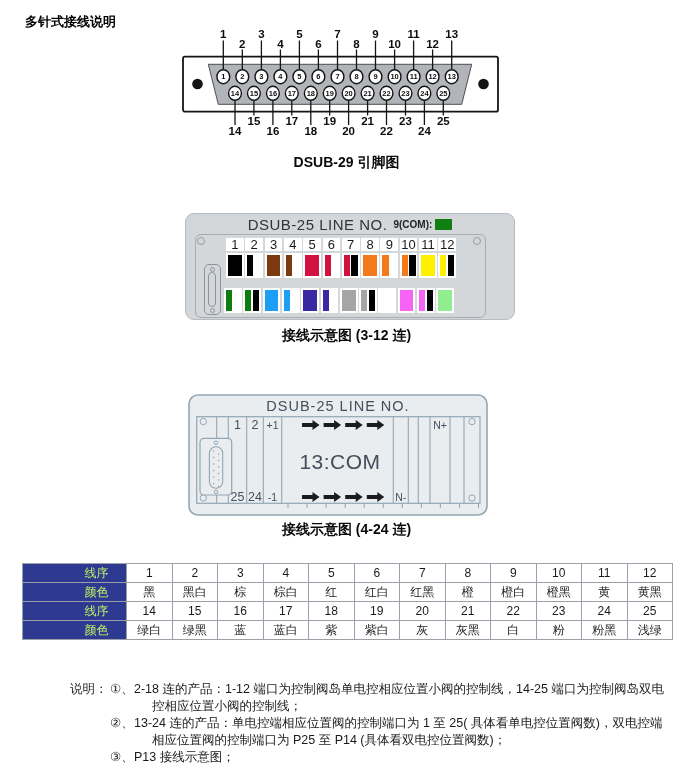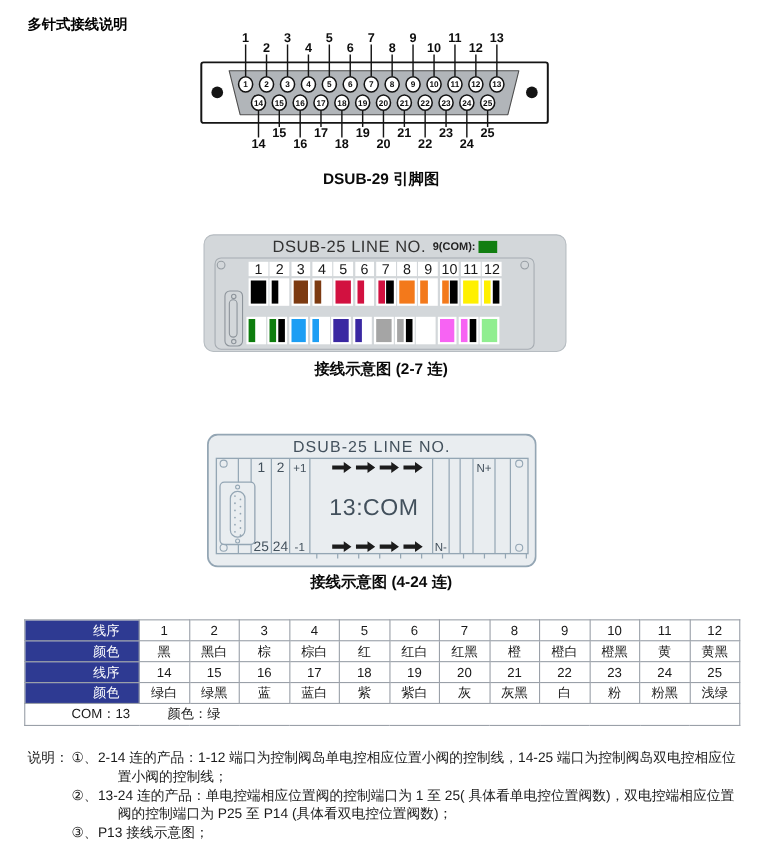--- a/index.html
+++ b/index.html
@@ -47,28 +47,28 @@
   .t15 { font-size:14.5px; fill:#42505c; text-anchor:middle; letter-spacing:1px; }
   .t13 { font-size:12.5px; fill:#42505c; text-anchor:middle; }
   .t11 { font-size:10.5px; fill:#42505c; text-anchor:middle; }
   .t21 { font-size:21px; fill:#42505c; text-anchor:middle; letter-spacing:0.5px; }
 
   
   .wire-table { position:absolute; left:22px; top:563px; width:650px;
                 border-collapse:collapse; table-layout:fixed; border:1.5px solid #4d525a; }
   .wire-table td { border:1px solid #9aa0a8; height:19px; text-align:center;
                    font-size:12px; padding:0; color:#1a1a1a; background:#fff; }
-  .wire-table td.hc { background:#2e3a92; color:#ffffff;padding-left:44px; }
+  .wire-table td.hc { background:#2e3a92; color:#bef264;padding-left:44px; }
   .wire-table td.fc { text-align:left; height:20px; }
   .f-com { margin-left:42px; } .f-col { margin-left:34px; }
 
   
   .notes { position:absolute; left:25px; top:681px; width:648px; display:flex;
            font-size:12.5px; line-height:17px; color:#1a1a1a; }
-  .notes-label { flex:none; width:40px; }
+  .notes-label { flex:none; width:40px;margin-left:45px; }
   .notes-items { flex:1; }
   .note-item { display:flex; }
   .note-marker { flex:none; width:24px; }
   .note-text { flex:1; padding-left:18px; text-indent:-18px; }
 </style>
 </head>
 <body>
 
 <div class="doc-title">多针式接线说明</div>
 
@@ -285,21 +285,21 @@
       <div class="wcol-num" style="left: 252.3px; width: 17.8px;">12</div>
       <div class="wcell" style="left: 252.3px; top: 38.7px; width: 17.8px;">
         <span class="bar" style="background: rgb(255, 240, 0);"></span>
         <span class="bar" style="background: rgb(0, 0, 0);"></span>
       </div>
       <div class="wcell" style="left: 250.3px; top: 73.7px; width: 17.8px;">
         <span class="bar" style="background: rgb(144, 238, 144);"></span>
       </div>
     </div>
 </div>
-<div class="caption cap2">接线示意图 (2-7 连)</div>
+<div class="caption cap2">接线示意图 (3-12 连)</div>
 
 <div class="w1324" id="wiring1324"><svg width="300" height="122" viewBox="0 0 300 122">
       <rect x="1" y="1" width="298" height="120" rx="9" fill="#e9edf0" stroke="#94a6b4" stroke-width="1.6"></rect>
       <text x="150" y="16.5" class="t15">DSUB-25 LINE NO.</text>
       <rect x="8.7" y="22.7" width="283.3" height="86.6" fill="none" stroke="#94a6b4" stroke-width="1.2"></rect>
       <line x1="28.7" y1="22.7" x2="28.7" y2="109.3" stroke="#94a6b4" stroke-width="1.1"></line>
       <line x1="40.3" y1="22.7" x2="40.3" y2="109.3" stroke="#94a6b4" stroke-width="1.1"></line>
       <line x1="58.7" y1="22.7" x2="58.7" y2="109.3" stroke="#94a6b4" stroke-width="1.1"></line>
       <line x1="75.3" y1="22.7" x2="75.3" y2="109.3" stroke="#94a6b4" stroke-width="1.1"></line>
       <line x1="93.7" y1="22.7" x2="93.7" y2="109.3" stroke="#94a6b4" stroke-width="1.1"></line>
@@ -430,32 +430,29 @@
         <td>蓝白</td>
         <td>紫</td>
         <td>紫白</td>
         <td>灰</td>
         <td>灰黑</td>
         <td>白</td>
         <td>粉</td>
         <td>粉黑</td>
         <td>浅绿</td>
       </tr>
-      <tr>
-        <td colspan="13" class="fc"><span class="f-com">COM：13</span><span class="f-col">颜色：绿</span></td>
-      </tr>
     </tbody>
   </table>
 
 <div class="notes">
   <div class="notes-label">说明：</div>
   <div class="notes-items" id="notesItems">
       <div class="note-item">
         <span class="note-marker">①、</span>
-        <span class="note-text">2-14 连的产品：1-12 端口为控制阀岛单电控相应位置小阀的控制线，14-25 端口为控制阀岛双电控相应位置小阀的控制线；</span>
+        <span class="note-text">2-18 连的产品：1-12 端口为控制阀岛单电控相应位置小阀的控制线，14-25 端口为控制阀岛双电控相应位置小阀的控制线；</span>
       </div>
       <div class="note-item">
         <span class="note-marker">②、</span>
         <span class="note-text">13-24 连的产品：单电控端相应位置阀的控制端口为 1 至 25( 具体看单电控位置阀数)，双电控端相应位置阀的控制端口为 P25 至 P14 (具体看双电控位置阀数)；</span>
       </div>
       <div class="note-item">
         <span class="note-marker">③、</span>
         <span class="note-text">P13 接线示意图；</span>
       </div>
     </div>

